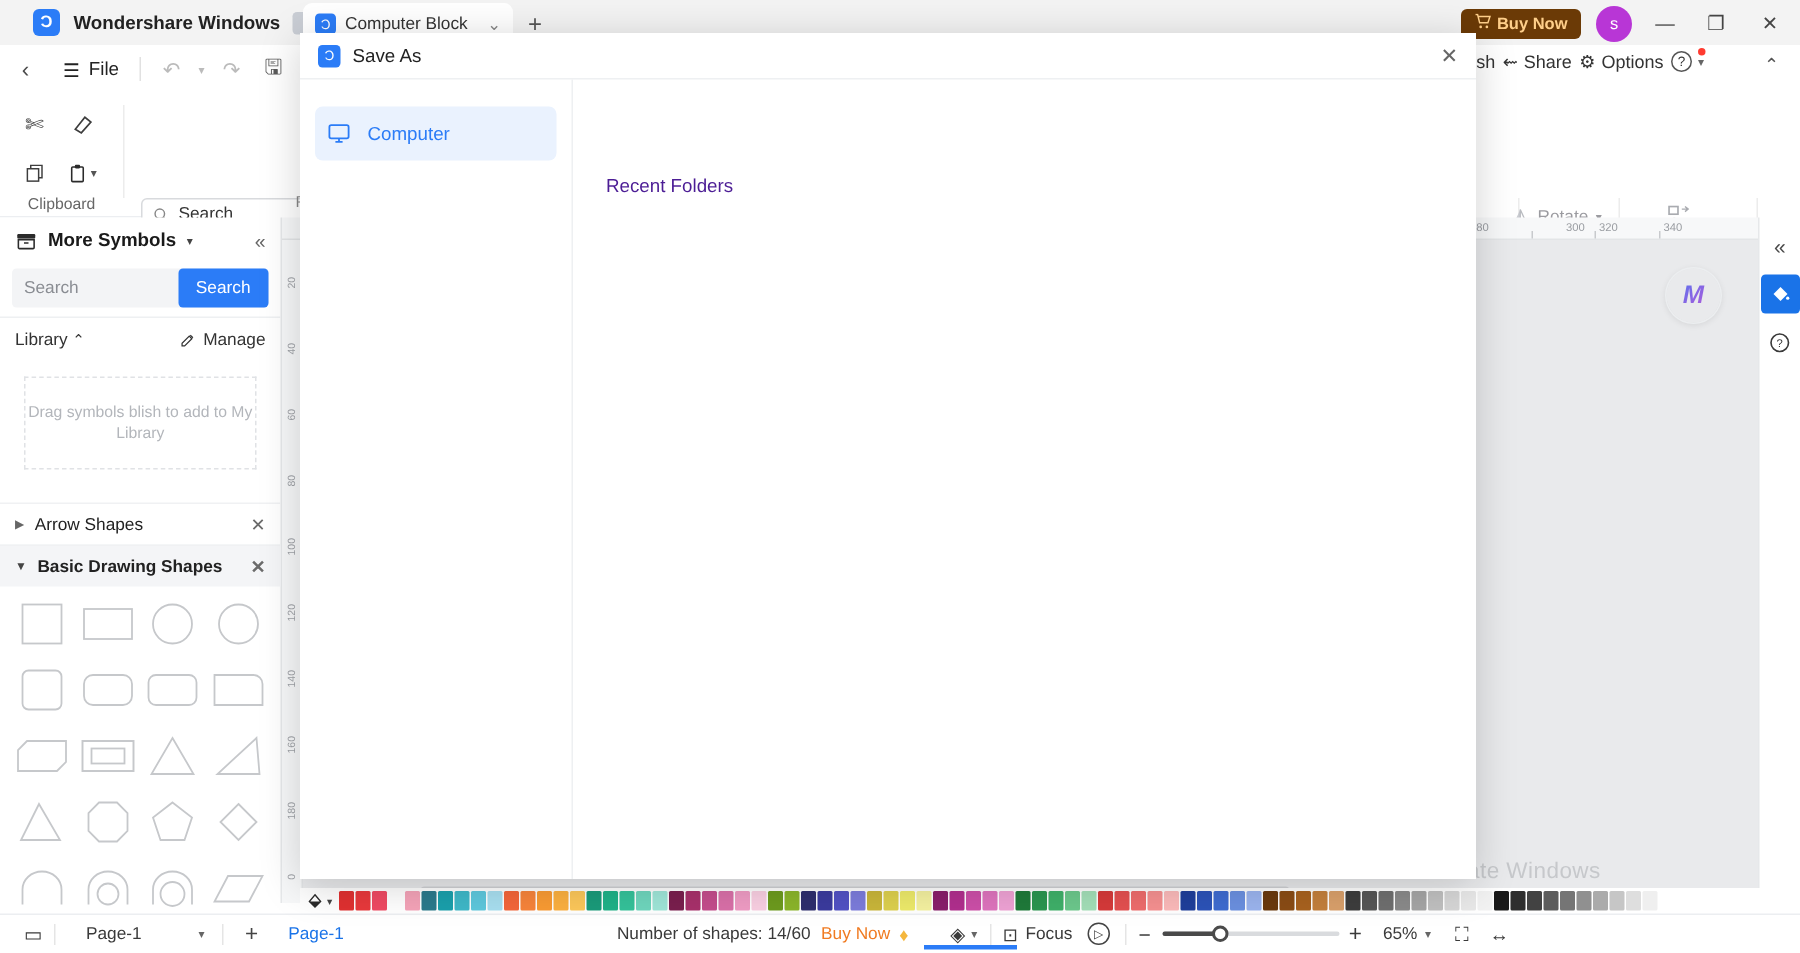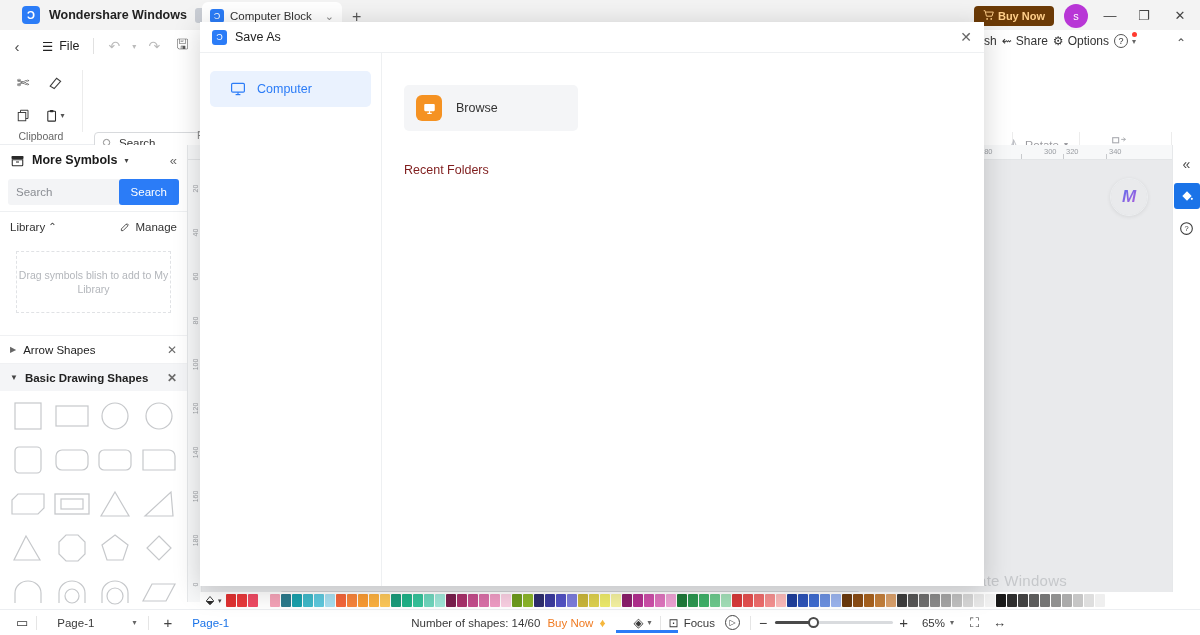--- a/index.html
+++ b/index.html
@@ -226,31 +226,31 @@
     z-index: 50;
   }
   .dlg-title { height: 30px; display: flex; align-items: center; padding: 0 12px; gap: 8px; }
   .dlg-logo { width: 15px; height: 15px; border-radius: 3px; background: #2b7cf7; color: #fff;
               font-size: 9px; display: flex; align-items: center; justify-content: center; }
   .dlg-title .t { font-size: 12.5px; color: #222; }
   .dlg-close { margin-left: auto; color: #666; font-size: 14px; }
   .dlg-body { position: absolute; top: 30px; left: 0; right: 0; bottom: 0;
               border-top: 1px solid #eef0f2; display: flex; }
   .dlg-nav { width: 182px; border-right: 1px solid #eef0f2; padding: 18px 10px 0; }
-  .nav-item { height: 36px; display: flex; align-items: center; gap: 11px; padding: 0 20px;
+  .nav-item { height: 36px; display: flex; align-items: center; gap: 11px; padding: 0 8px;
               border-radius: 5px; font-size: 12.5px; color: #3b3f45; }
   .nav-item.active { background: #eaf2fe; color: #2b7cf7; }
   .dlg-main { flex: 1; padding: 32px 0 0 22px; }
   .browse-card {
     width: 174px; height: 46px; background: #f4f5f7; border-radius: 5px;
     display: flex; align-items: center; gap: 14px; padding-left: 12px;
   }
   .browse-ico { width: 26px; height: 26px; border-radius: 6px; background: #f59222;
                 display: flex; align-items: center; justify-content: center; color: #fff; }
-  .recent-title { margin-top: 32px; font-size: 12.5px; color: #7f1d1d; }
+  .recent-title { margin-top: 32px; font-size: 12.5px; color: #4c1d95; }
 </style>
 </head>
 <body>
 
 <div class="app">
 
   <div class="titlebar">
     <div class="app-logo">Ɔ</div>
     <div class="app-title">Wondershare Windows</div>
     <div class="free-badge">Free</div>
@@ -725,28 +725,18 @@
         <div class="nav-item active">
           <svg width="16" height="16" viewBox="0 0 20 20">
               <rect x="2" y="3" width="16" height="11" rx="1.5" fill="none" stroke="#2b7cf7" stroke-width="1.5"></rect>
               <line x1="7" y1="17" x2="13" y2="17" stroke="#2b7cf7" stroke-width="1.5"></line>
               <line x1="10" y1="14" x2="10" y2="17" stroke="#2b7cf7" stroke-width="1.5"></line>
             </svg>
           <span>Computer</span>
         </div>
       </div>
       <div class="dlg-main">
-        <div class="browse-card">
-          <span class="browse-ico">
-            <svg width="15" height="15" viewBox="0 0 20 20">
-                <rect x="3" y="4" width="14" height="9.5" rx="1.4" fill="#fff"></rect>
-                <line x1="7" y1="16.5" x2="13" y2="16.5" stroke="#fff" stroke-width="1.6"></line>
-                <line x1="10" y1="13.5" x2="10" y2="16.5" stroke="#fff" stroke-width="1.6"></line>
-              </svg>
-          </span>
-          <span style="font-size:12.5px;color:#333">Browse</span>
-        </div>
         <div class="recent-title">Recent Folders</div>
       </div>
     </div>
   </div>
 
 </div>
 
 </body></html>

